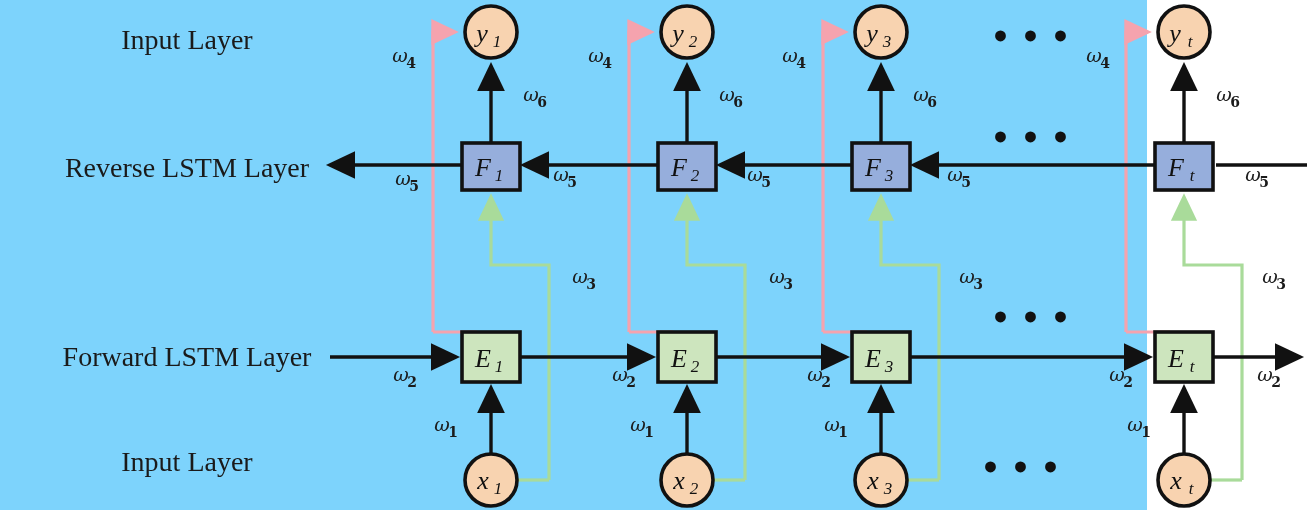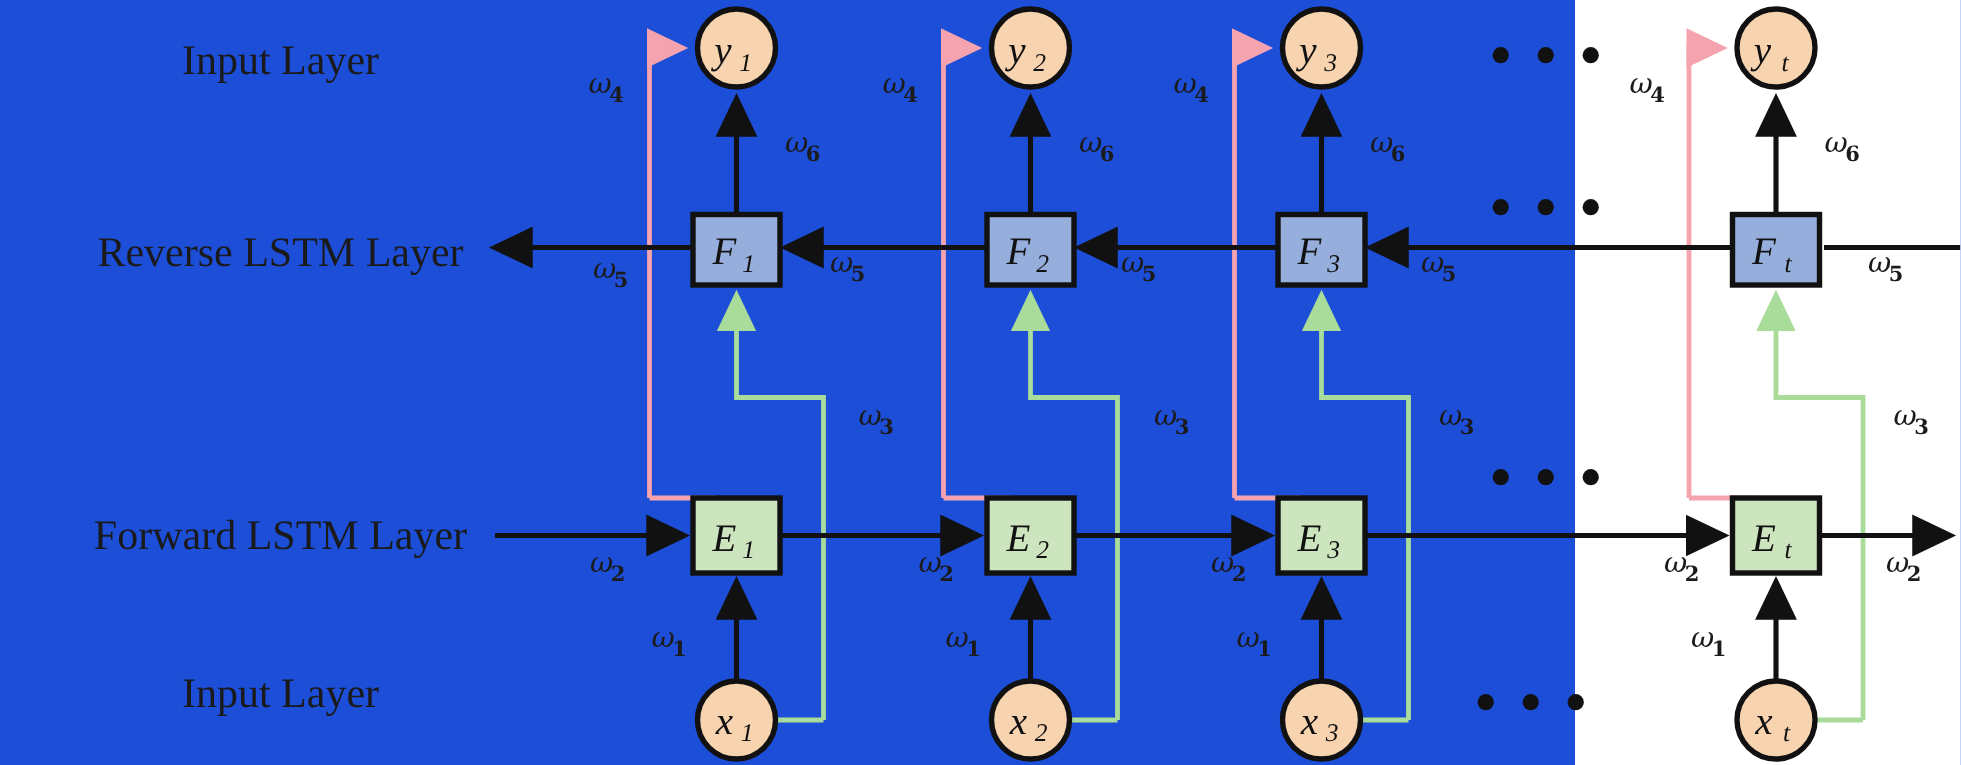--- a/index.html
+++ b/index.html
@@ -1,18 +1,18 @@
 <!DOCTYPE html>
 <html><head>
 <meta charset="utf-8">
 <style>
   html,body{margin:0;padding:0;background:#ffffff;}
   body{width:1307px;height:510px;overflow:hidden;
        font-family:"Liberation Serif","DejaVu Serif",serif;}
-  #stage{position:relative;width:1050px;height:510px;background:#1d4ed8;}
+  #stage{position:relative;width:1147px;height:510px;background:#7dd3fc;}
   svg{position:absolute;top:0;left:0;width:1307px;height:510px;}
   .rowlabel{font-family:"Liberation Serif","DejaVu Serif",serif;
             font-size:28px;fill:#1a1a1a;}
   .nodelbl{font-family:"Liberation Serif","DejaVu Serif",serif;
            font-style:italic;font-size:26px;fill:#111;}
   .sub{font-family:"Liberation Serif","DejaVu Serif",serif;
        font-style:italic;font-size:17px;fill:#111;}
   .wlbl{font-family:"DejaVu Serif",serif;font-style:italic;
         font-size:19px;fill:#1b1b1b;}
   .wsub{font-family:"DejaVu Serif",serif;font-weight:bold;

